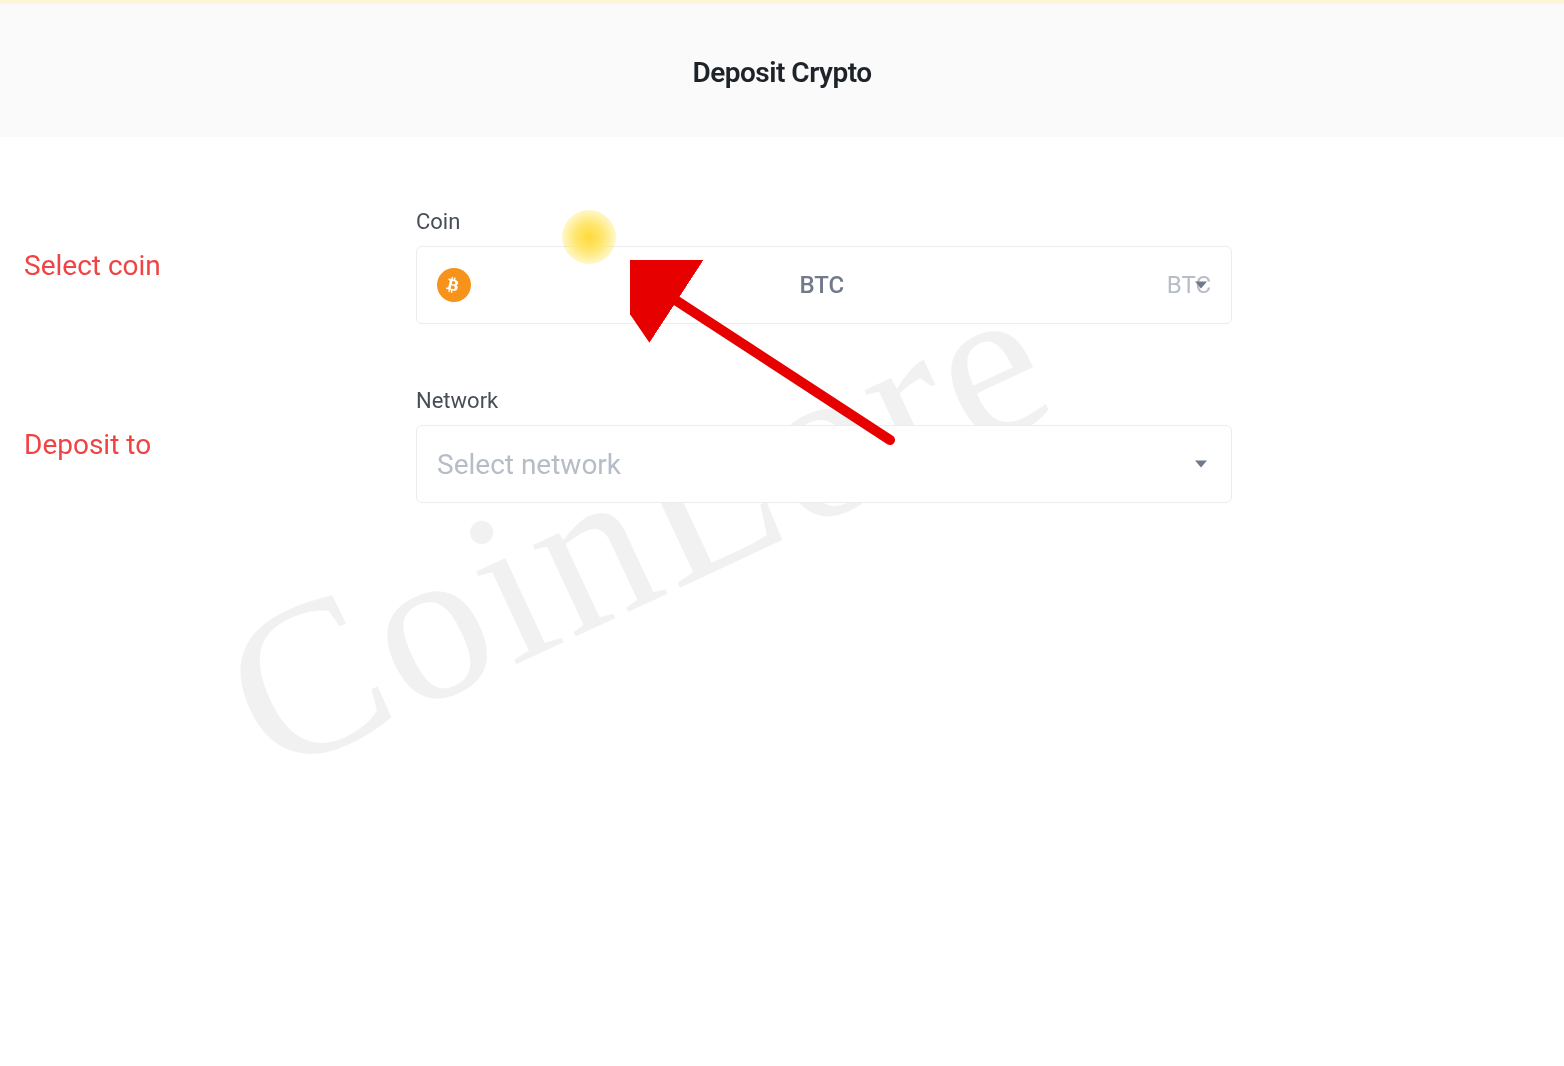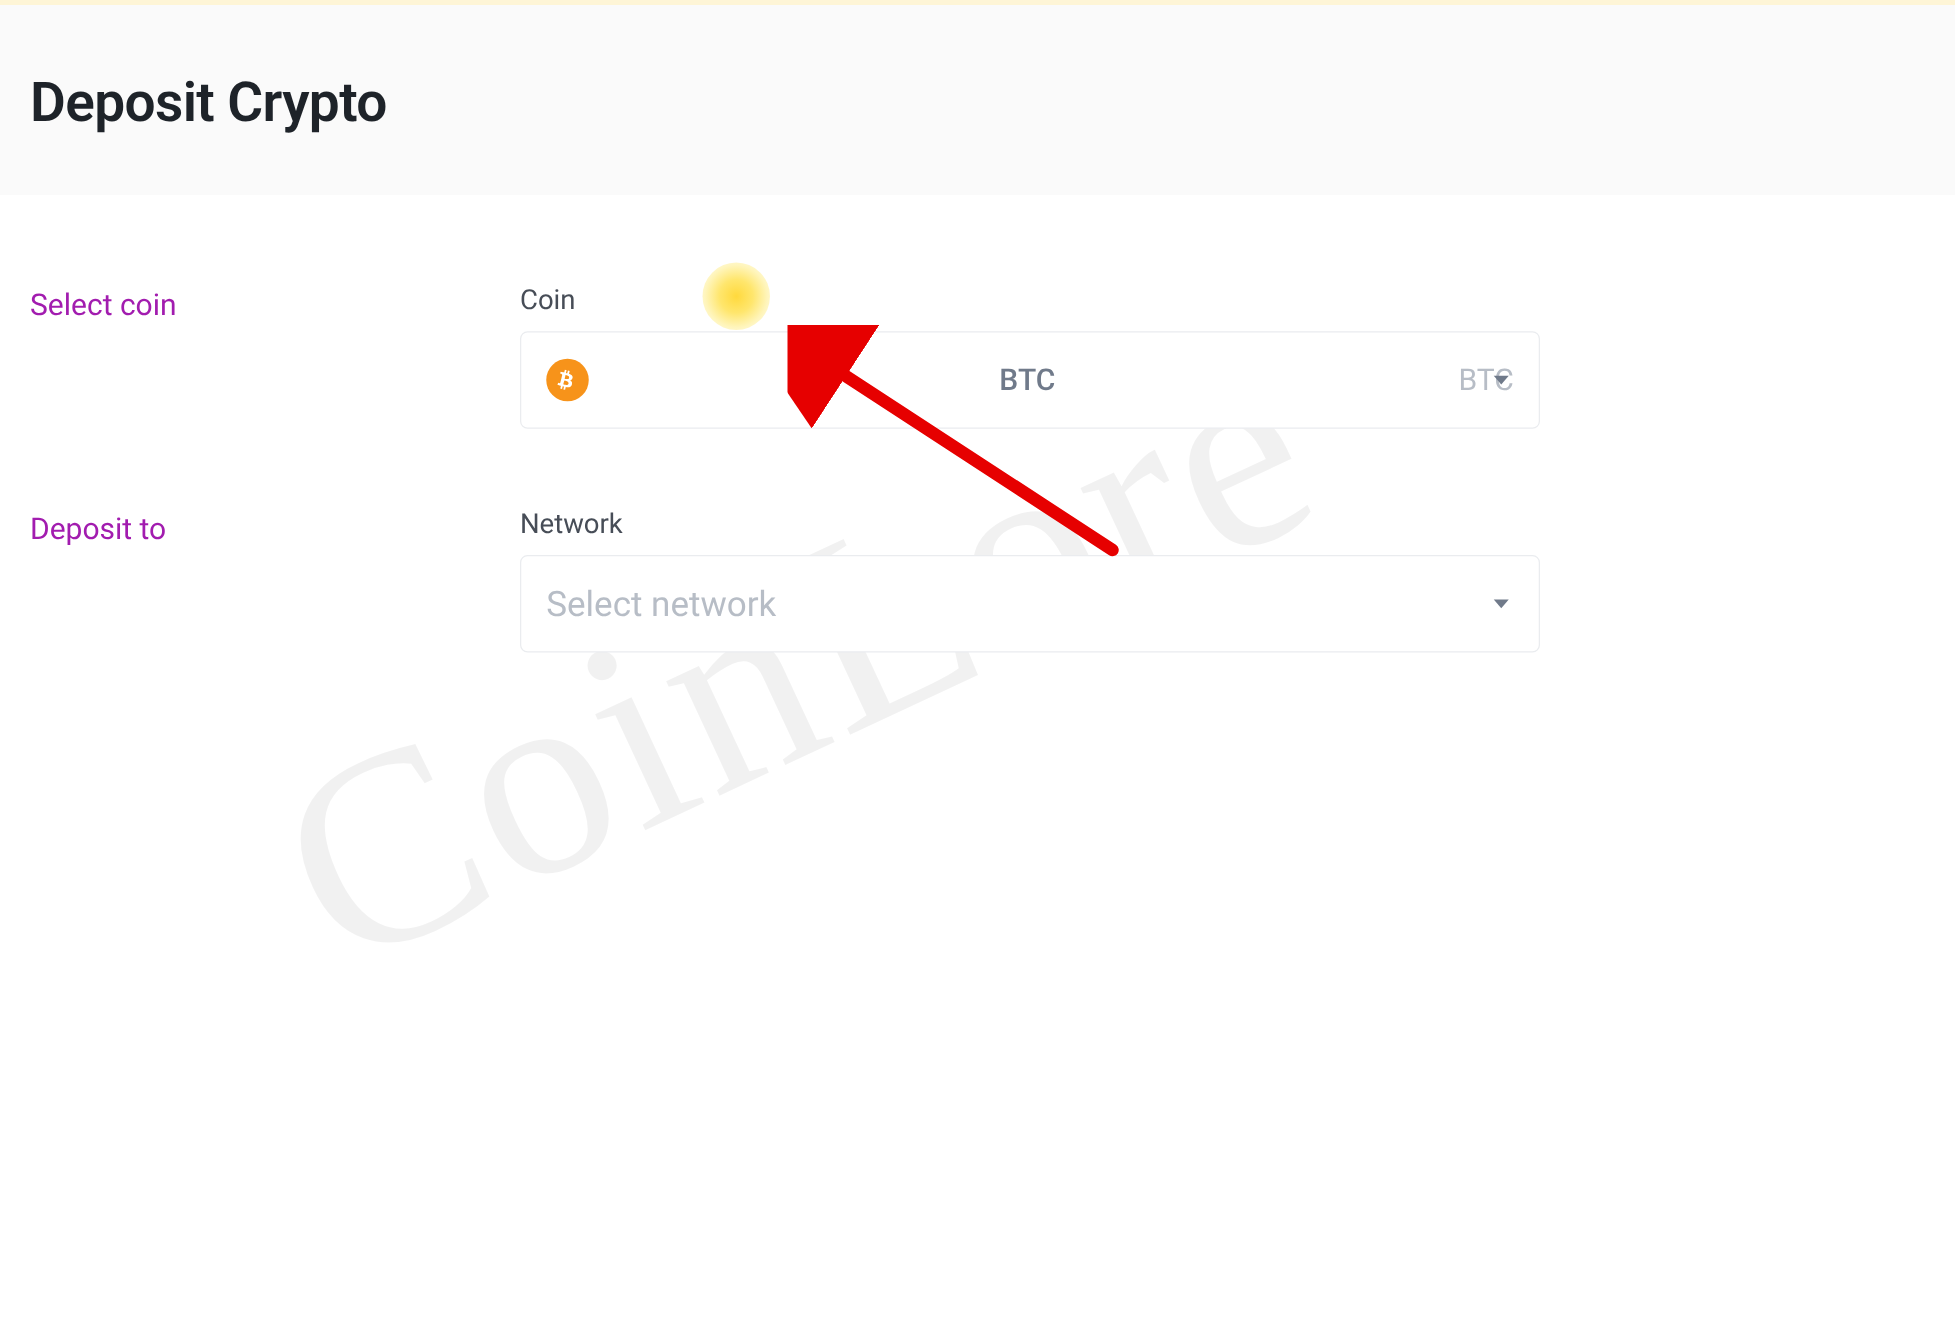--- a/index.html
+++ b/index.html
@@ -14,37 +14,39 @@
       height: 1066px;
       position: relative;
       overflow: hidden;
     }
     .header-section {
       background: #fafafa;
       border-top: 4px solid #fef5d6;
       padding: 52px 24px 48px 24px;
     }
     .page-title {
-      font-size: 44px;
+      font-size: 28px;
       font-weight: 600;
       color: #1e2329;
       letter-spacing: -0.5px;
+      text-align: center;
     }
     .content-area {
       padding: 72px 24px 24px 24px;
     }
     .form-row {
       display: flex;
       margin-bottom: 64px;
     }
     .row-label {
       width: 348px;
-      font-size: 24px;
-      color: #a21caf;
+      font-size: 28px;
+      color: #ef4444;
       padding-top: 2px;
+      margin-top: 38px;
     }
     .row-control {
       flex: 1;
       max-width: 816px;
       margin-left: 44px;
     }
     .field-label {
       font-size: 22px;
       color: #474d57;
       margin-bottom: 12px;

